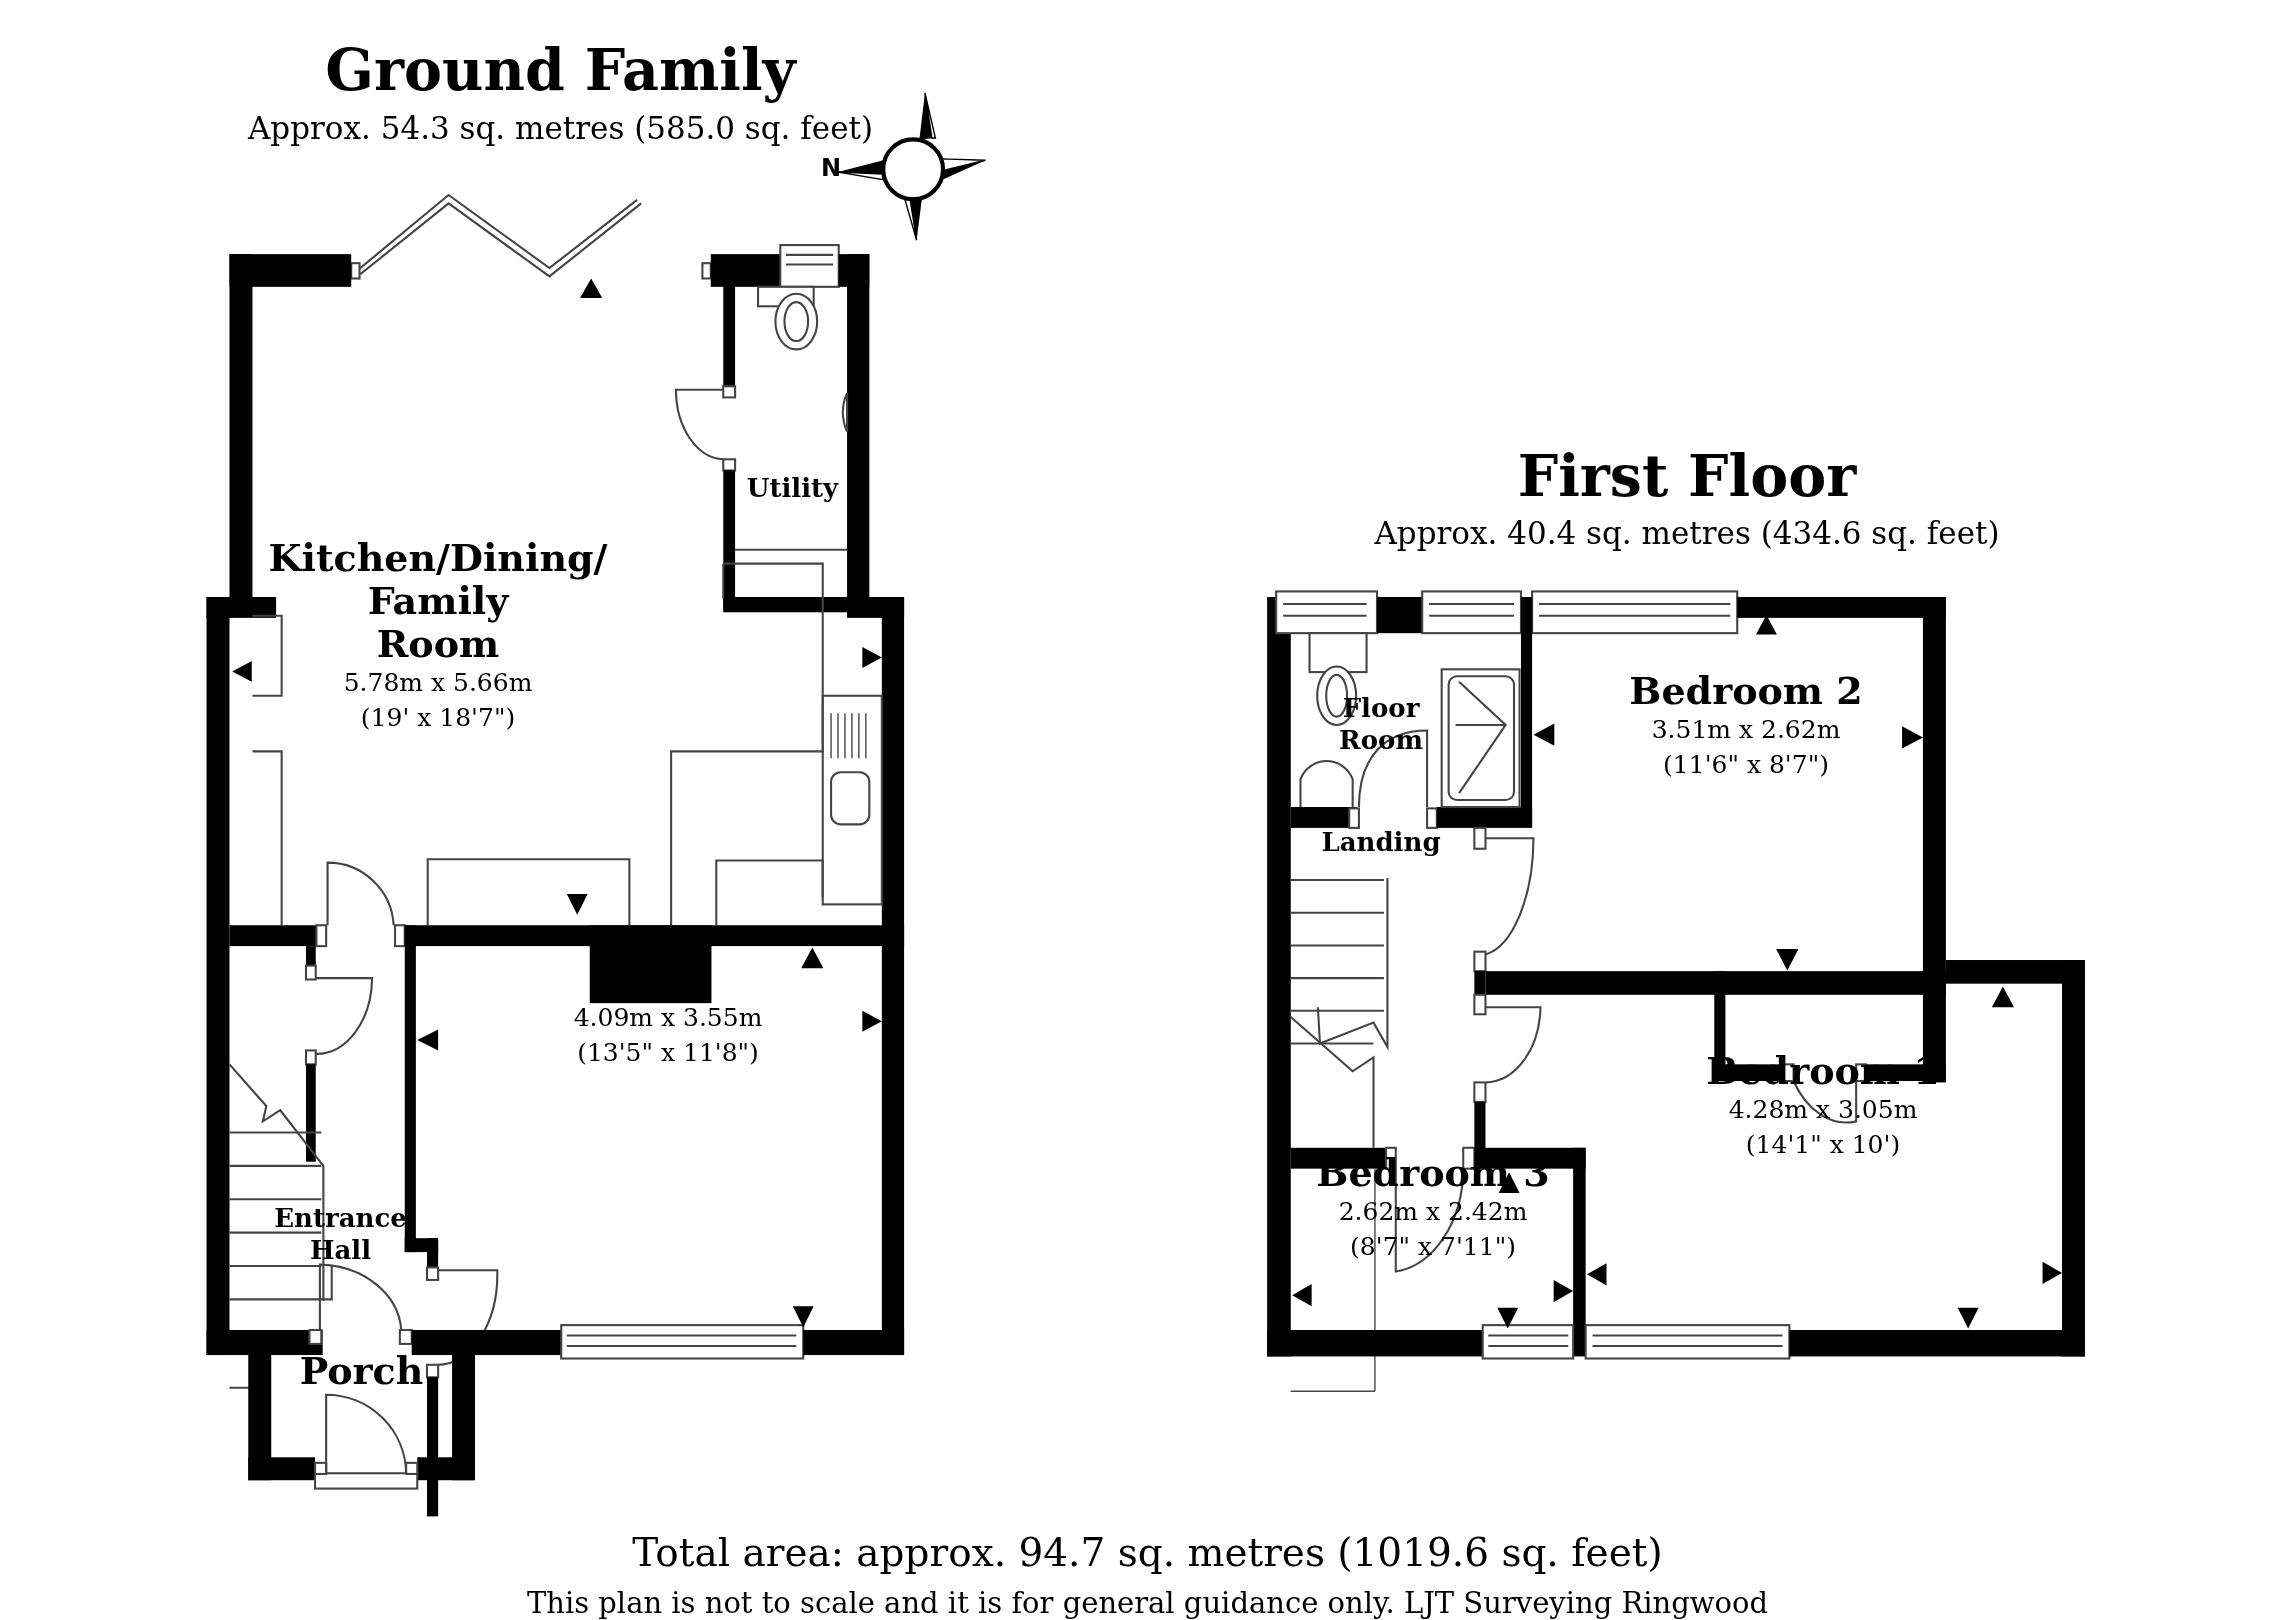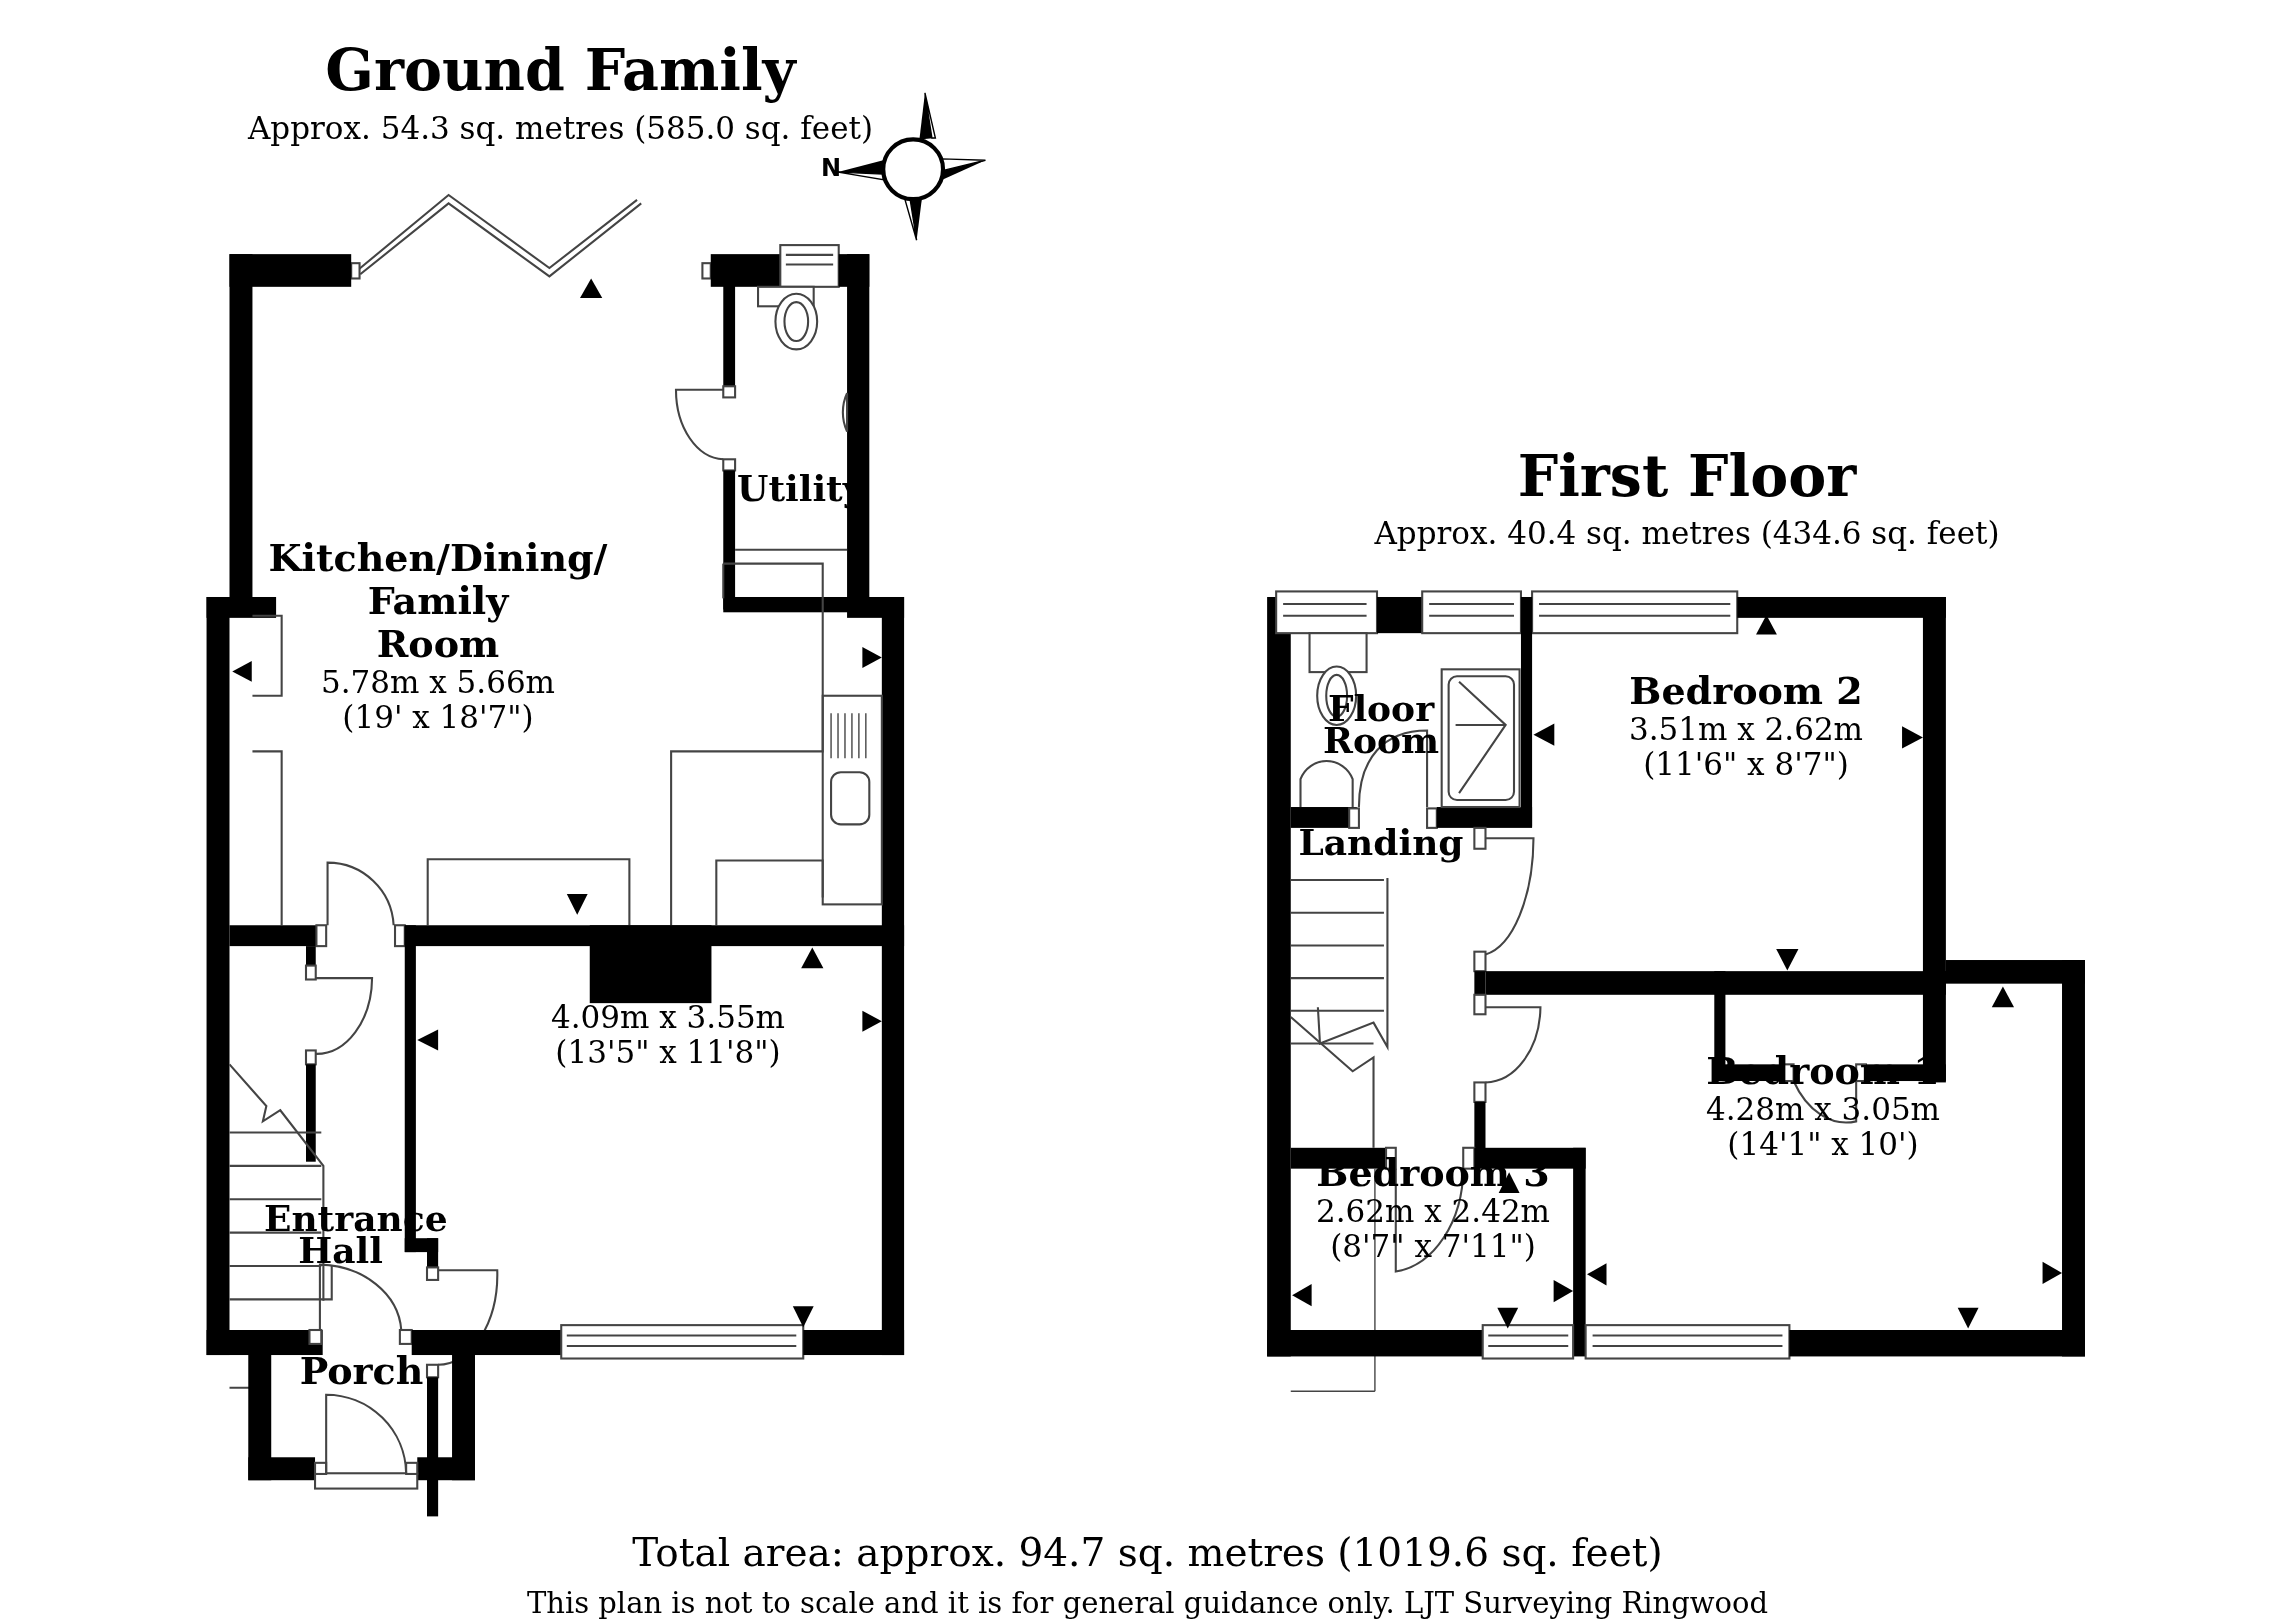--- a/index.html
+++ b/index.html
@@ -2,22 +2,22 @@
 <html style="font-size:11px"><head>
 <meta charset="utf-8">
 <style>
   html, body { margin: 0; padding: 0; background: #ffffff; }
   body { width: 2295px; height: 1621px; position: relative; overflow: hidden;
          font-family: "DejaVu Serif", "Liberation Serif", serif; color: #000; }
   .abs { position: absolute; white-space: nowrap; text-align: center; }
   .floor-title { font-weight: bold; font-size: 57px; letter-spacing: 0px; }
   .floor-sub { font-size: 31px; }
   .room-name { font-weight: bold; font-size: 38px; line-height: 43px; }
-  .room-name.small { font-size: 36px; line-height: 32px; }
-  .room-dim { font-size: 31px; line-height: 35px; text-align: center; }
+  .room-name.small { font-size: 26px; line-height: 32px; }
+  .room-dim { font-size: 25px; line-height: 35px; text-align: center; }
   .total { font-size: 39px; }
   .disclaimer { font-size: 29px; }
   svg#plan { position: absolute; left: 0; top: 0; }
   .wall { fill: #000; }
   .fix { fill: #fff; stroke: #444; stroke-width: 3; }
   .thin { fill: none; stroke: #444; stroke-width: 3; }
   .arrow { fill: #000; }
 </style>
 </head>
 <body>

